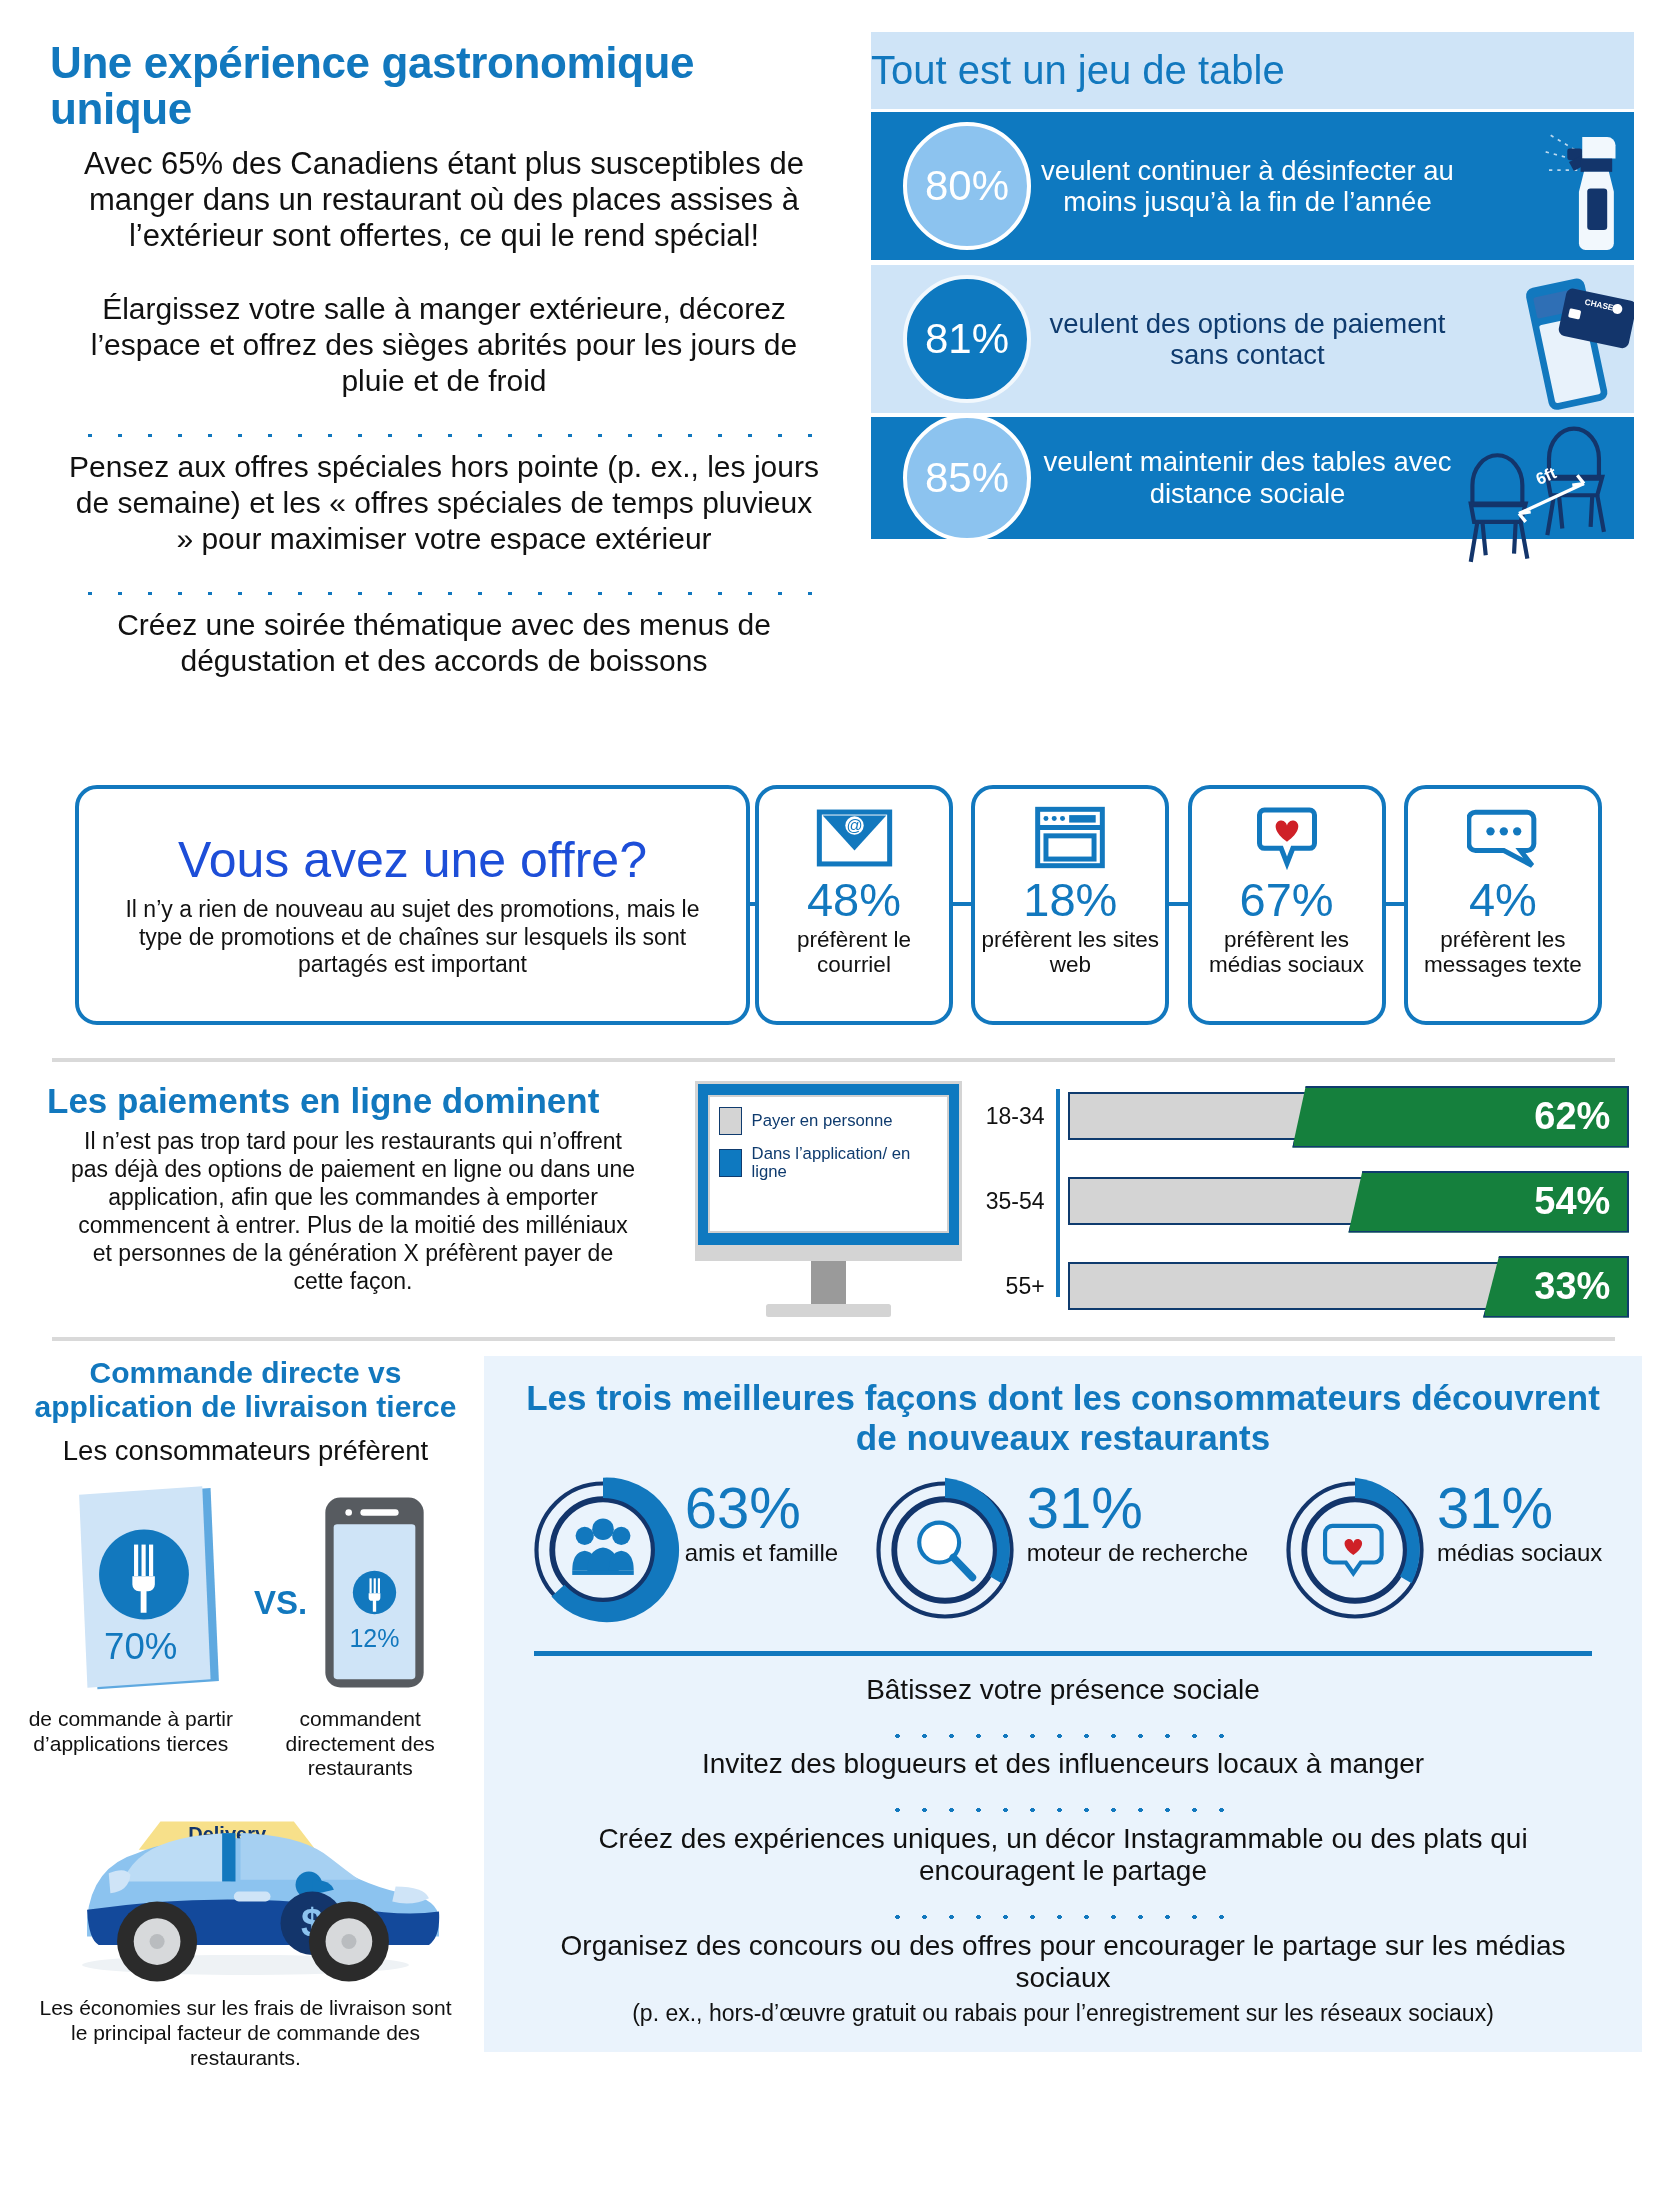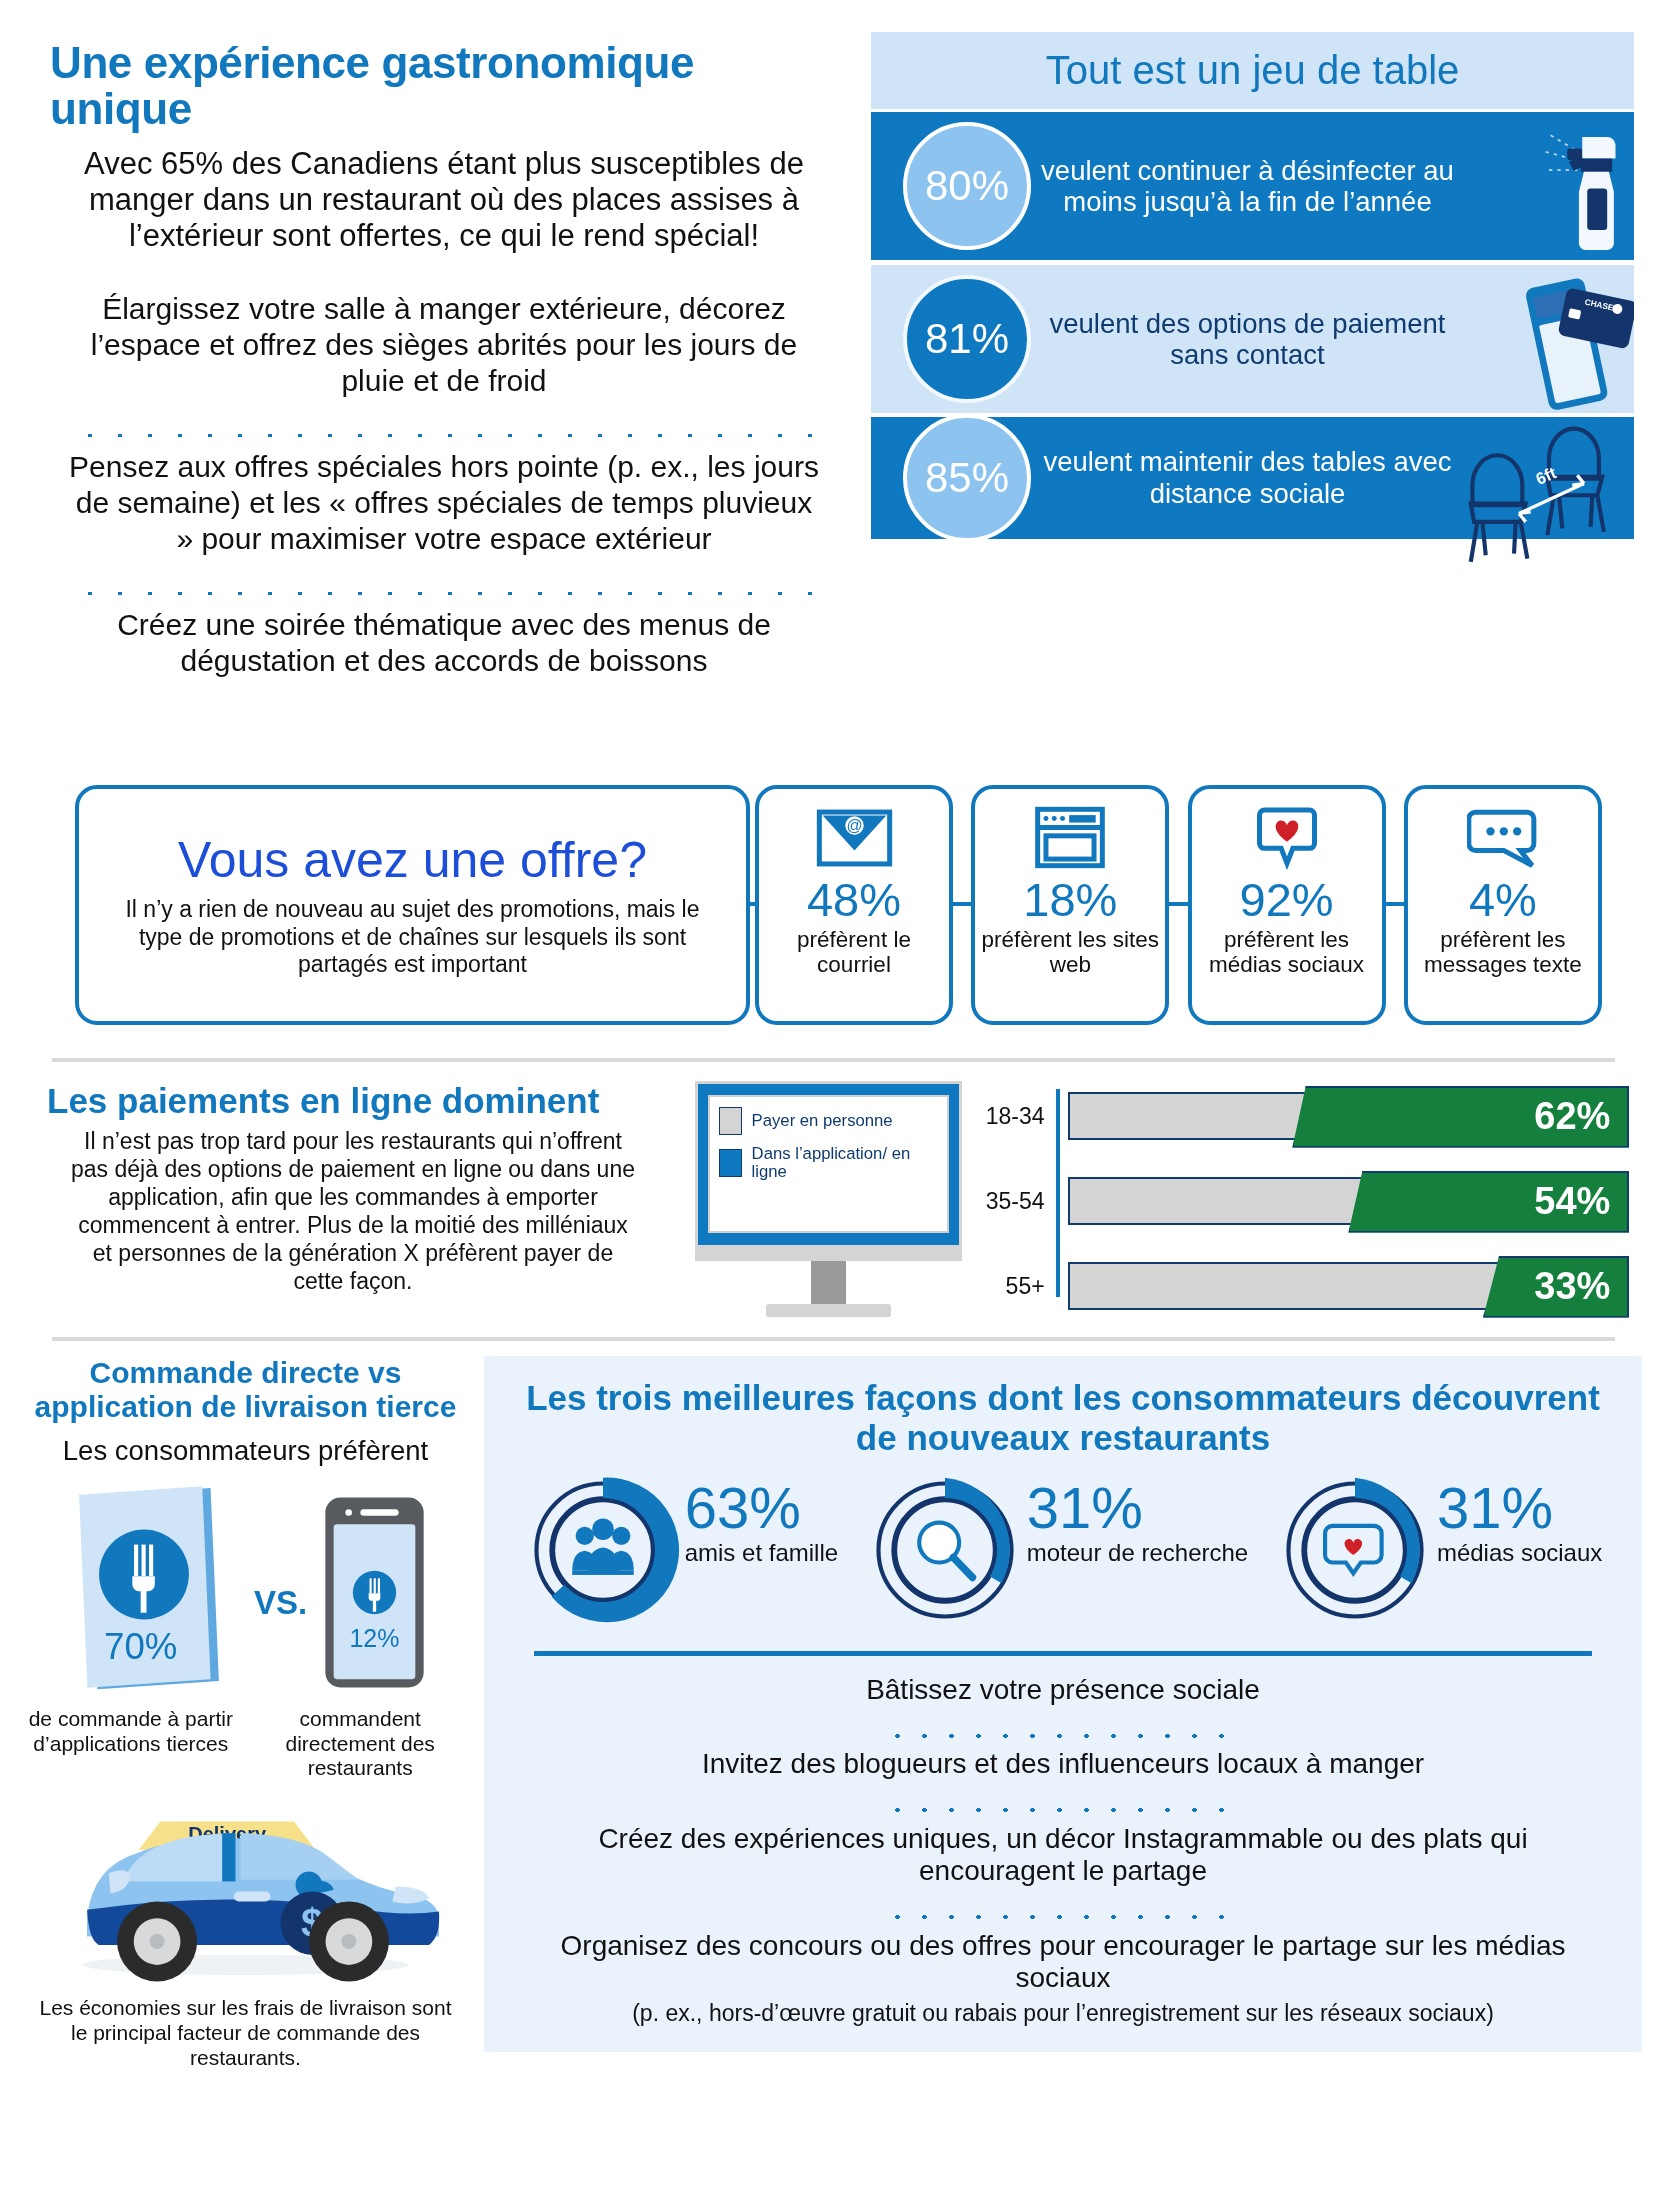--- a/index.html
+++ b/index.html
@@ -33,21 +33,21 @@
     background-image: radial-gradient(#1278be 2.2px, transparent 2.3px);
     background-size: 30px 25px; background-position: 0 10px;
     background-repeat: repeat-x;
   }
   .gap-lg { height: 37px; }
 
   
   .top-right { width: 796px; padding: 32px 33px 0 0; }
   .jdt-title-bar {
     background: #cfe4f7; height: 77px; display: flex;
-    align-items: center; justify-content: center;
+    align-items: center; justify-content: flex-start;
   }
   .jdt-title { font-size: 40px; color: #1278be; font-weight: 400; }
   .jdt-row { display: flex; align-items: center; height: 148px; position: relative; }
   .jdt-row.dark { background: #0e79c0; margin-top: 3.3px; }
   .jdt-row.light { background: #cfe4f7; margin-top: 5px; }
   .jdt-row.tall { height: 122px; }
   .bubble {
     width: 128px; height: 128px; border-radius: 50%;
     display: flex; align-items: center; justify-content: center;
     font-size: 42px; font-weight: 400; flex: 0 0 auto; margin-left: 32px;
@@ -281,21 +281,21 @@
       <div class="chan-lab">préfèrent les sites web</div>
     </div>
 
     <div class="chan">
       <div class="chan-icon">
         <svg width="62" height="65" viewBox="0 0 74 78">
           <path d="M10 6 h54 a6 6 0 0 1 6 6 v34 a6 6 0 0 1 -6 6 h-20 l-7 18 l-7 -18 h-20 a6 6 0 0 1 -6 -6 v-34 a6 6 0 0 1 6 -6 z" fill="#fff" stroke="#1278be" stroke-width="6"></path>
           <path d="M37 44 C22 34 20 22 28 19 C33 17 37 22 37 25 C37 22 41 17 46 19 C54 22 52 34 37 44 Z" fill="#cf2027"></path>
         </svg>
       </div>
-      <div class="chan-pct">92%</div>
+      <div class="chan-pct">67%</div>
       <div class="chan-lab">préfèrent les médias sociaux</div>
     </div>
 
     <div class="chan">
       <div class="chan-icon">
         <svg width="72" height="60" viewBox="0 0 86 72">
           <path d="M10 5 h62 a8 8 0 0 1 8 8 v30 a8 8 0 0 1 -8 8 h-8 l14 18 l-34 -18 h-34 a8 8 0 0 1 -8 -8 v-30 a8 8 0 0 1 8 -8 z" fill="#fff" stroke="#1278be" stroke-width="6"></path>
           <circle cx="28" cy="28" r="5" fill="#1278be"></circle>
             <circle cx="44" cy="28" r="5" fill="#1278be"></circle>
           <circle cx="60" cy="28" r="5" fill="#1278be"></circle>

